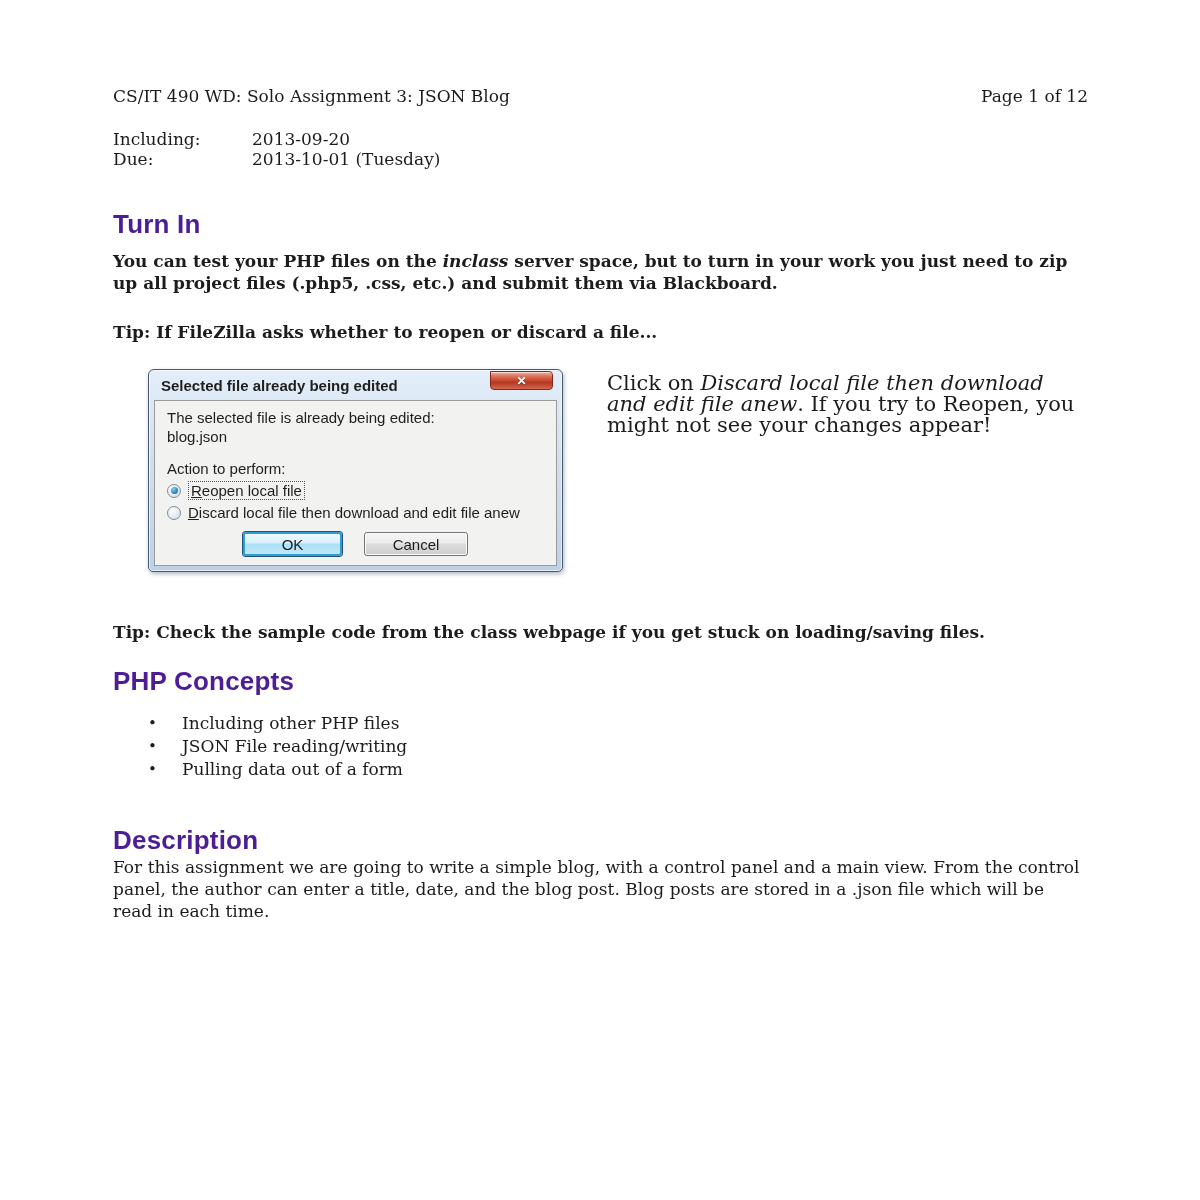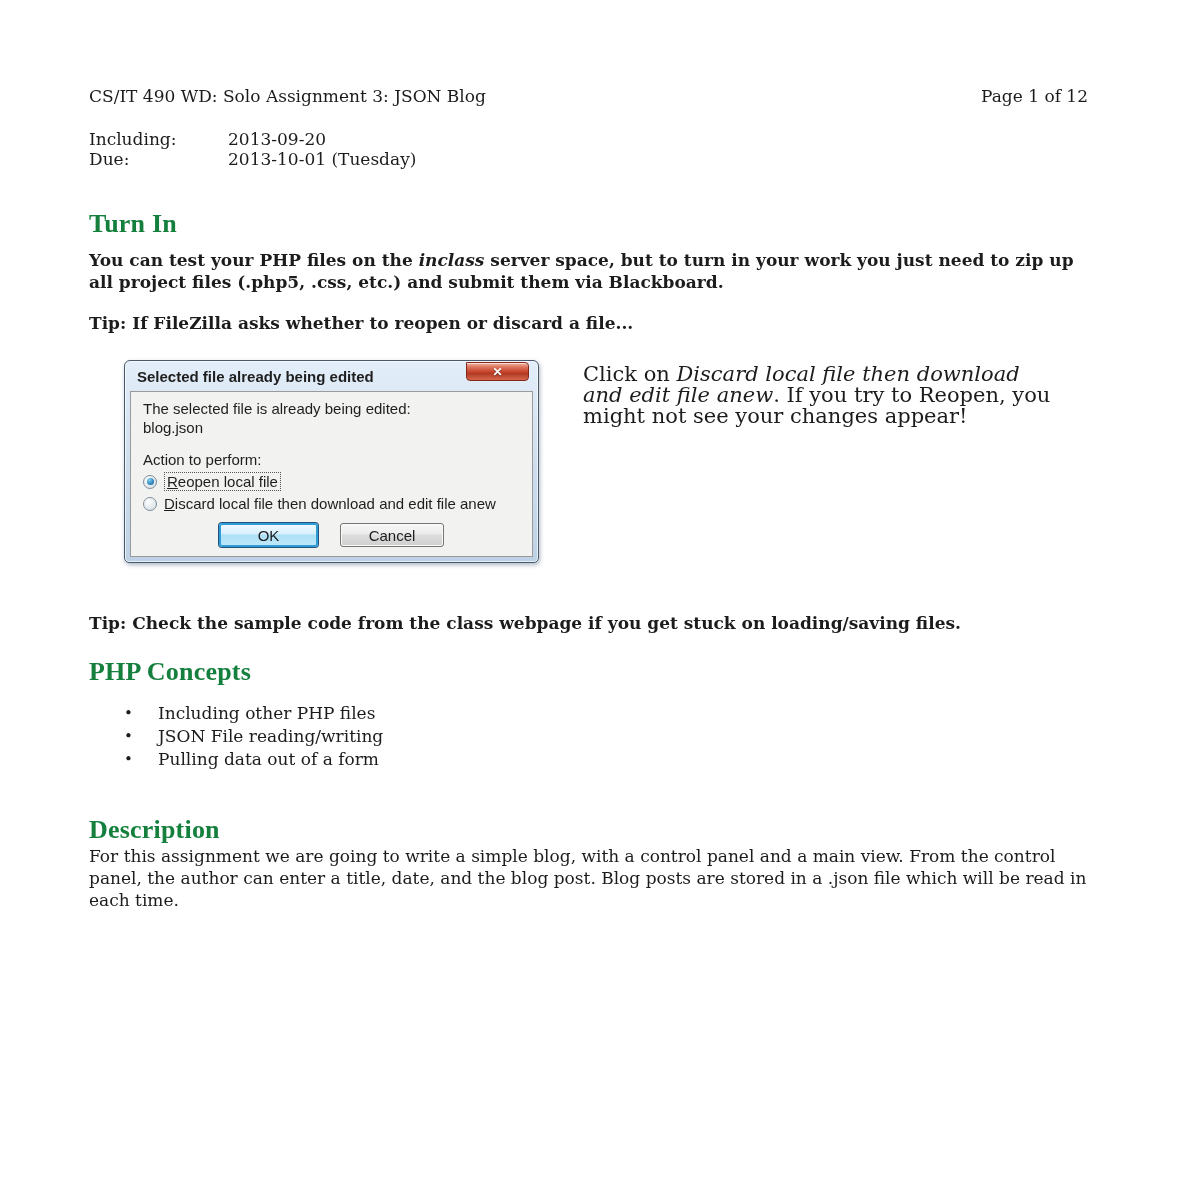--- a/index.html
+++ b/index.html
@@ -1,37 +1,37 @@
 <!DOCTYPE html>
 <html><head>
 <meta charset="utf-8">
 <style>
   * { box-sizing: border-box; margin: 0; padding: 0; }
   html, body { width: 1200px; height: 1200px; background: #ffffff; overflow: hidden; }
   body { font-family: "DejaVu Serif", serif; color: #1c1c1c; }
 
-  .page { width: 1200px; height: 872px; padding: 86px 112px 0 89px; }
+  .page { width: 1200px; height: 872px; padding: 86px 112px 0 113px; }
 
   
   .header-row { display: flex; justify-content: space-between; font-size: 17px; }
 
   
   .meta { margin-top: 23px; font-size: 17px; line-height: 20px; }
   .meta-row { display: flex; }
   .meta-label { width: 139px; }
 
   
-  h1 { font-family: Liberation Serif, serif; font-weight: bold; color: #15803d;
+  h1 { font-family: Liberation Sans, sans-serif; font-weight: bold; color: #4c1d95;
        font-size: 26px; letter-spacing: 0.2px; }
   .h-turnin { margin-top: 40px; }
   .h-php { margin-top: 24px; }
   .h-desc { margin-top: 44px; }
 
   .body-text { font-size: 17px; line-height: 22px; margin-top: 10px; font-weight: bold; }
-  .tip { font-size: 17px; font-weight: bold; margin-top: 20px; }
+  .tip { font-size: 17px; font-weight: bold; margin-top: 28px; }
   .tip2 { margin-top: 50px; }
 
   
   .figure-row { display: flex; margin-top: 27px; margin-left: 35px; align-items: flex-start; }
   .callout { width: 478px; font-size: 21px; line-height: 21px; margin-left: 44px; margin-top: 4px; }
 
   
   .dlg { width: 415px; flex: none; font-family: "Liberation Sans", sans-serif;
          background: linear-gradient(180deg, #e3eef9 0%, #cddded 55%, #bdd1e6 100%);
          border: 1px solid #48596d; border-radius: 6px 6px 5px 5px;

